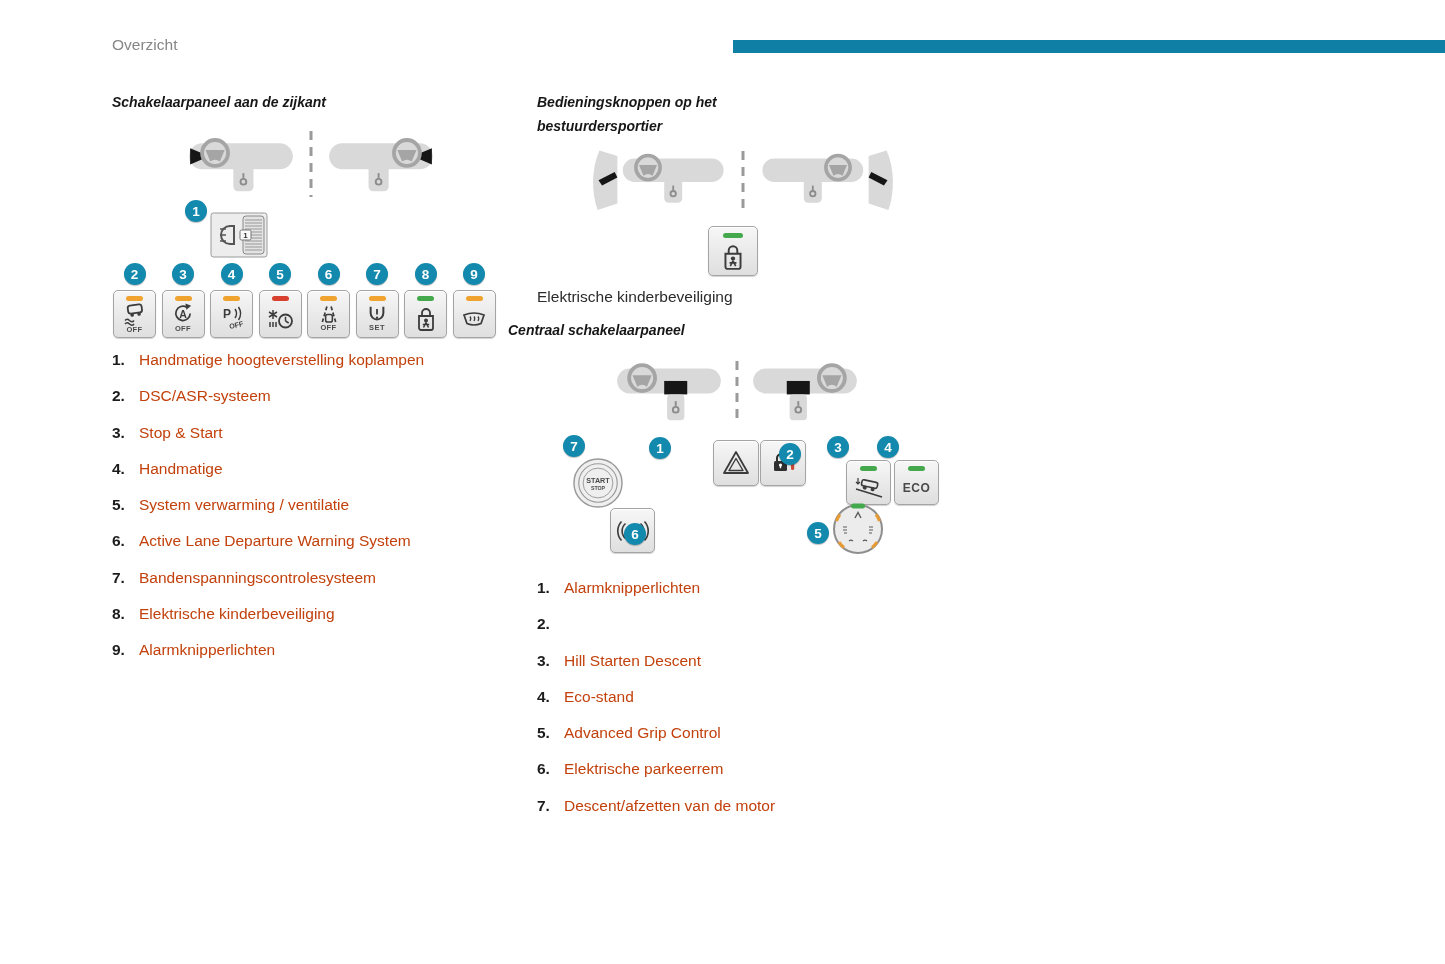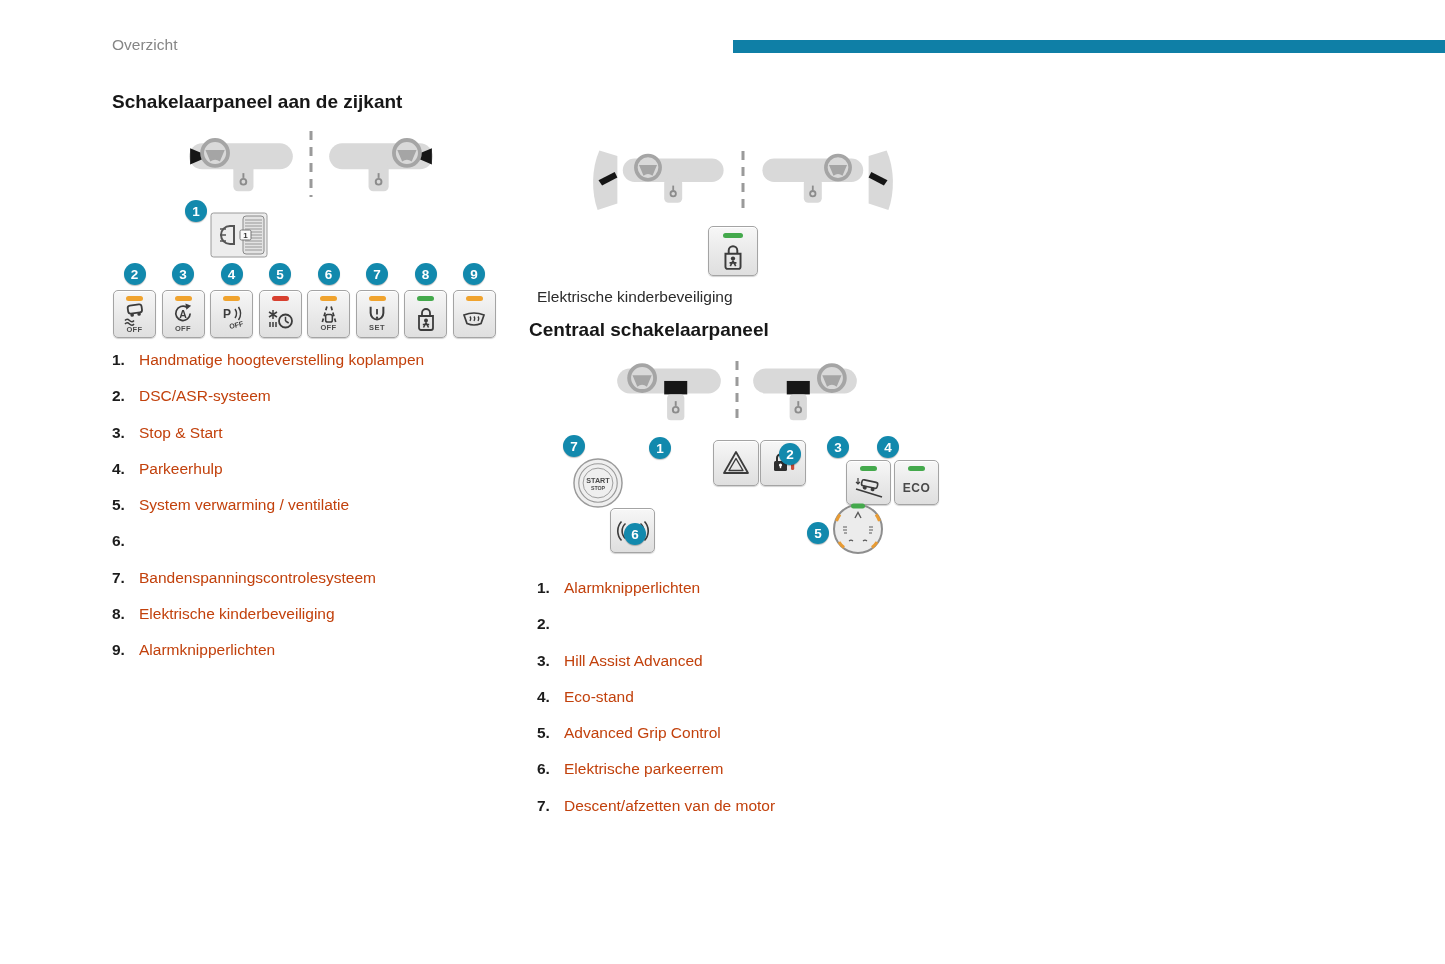--- a/index.html
+++ b/index.html
@@ -1,20 +1,20 @@
 <!DOCTYPE html>
 <html><head>
 <meta charset="utf-8">
 <style>
   html,body{margin:0;padding:0;background:#fff;}
   .page{position:relative;width:1445px;height:860px;background:#ffffff;
         font-family:"Liberation Sans",sans-serif;color:#2b2b2b;overflow:hidden;}
   .hdr-label{position:absolute;left:112px;top:36px;font-size:15.5px;color:#868686;}
   .accent-bar{position:absolute;left:733px;top:40px;width:712px;height:13px;background:#0f7fa6;}
-  .col-heading{position:absolute;font-size:19px;font-weight:bold;color:#171717;line-height:24px;}
+  .col-heading{position:absolute;font-size:14px;font-weight:bold;color:#171717;line-height:24px;font-style:italic;}
   .pagenum{position:absolute;left:50px;top:918px;font-size:15.5px;color:#5a5a5a;}
 
   .diagram{position:absolute;display:flex;align-items:center;}
   .diagram svg{display:block;}
   .divider{display:block;}
 
   .badge{width:22px;height:22px;border-radius:50%;background:#1289ad;color:#fff;
          font-size:13.5px;font-weight:bold;display:flex;align-items:center;justify-content:center;
          box-shadow:0 1px 1px rgba(0,0,0,.25);}
   .abs{position:absolute;}
@@ -247,48 +247,53 @@
         <span class="txt">DSC/ASR-systeem</span>
       </div>
 
       <div class="legend-item">
         <span class="num">3.</span>
         <span class="txt">Stop &amp; Start</span>
       </div>
 
       <div class="legend-item">
         <span class="num">4.</span>
-        <span class="txt">Parkeerhulp</span>
+        <span class="txt">Handmatige</span>
       </div>
 
       <div class="legend-item">
         <span class="num">5.</span>
         <span class="txt">System verwarming / ventilatie</span>
       </div>
 
       <div class="legend-item">
         <span class="num">6.</span>
+        <span class="txt">Active Lane Departure Warning System</span>
       </div>
 
       <div class="legend-item">
         <span class="num">7.</span>
         <span class="txt">Bandenspanningscontrolesysteem</span>
       </div>
 
       <div class="legend-item">
         <span class="num">8.</span>
         <span class="txt">Elektrische kinderbeveiliging</span>
       </div>
 
       <div class="legend-item">
         <span class="num">9.</span>
         <span class="txt">Alarmknipperlichten</span>
       </div>
     </div>
 
+  <div class="col-heading" style="left:537px;top:90px;">
+    <div>Bedieningsknoppen op het</div>
+    <div>bestuurdersportier</div>
+  </div>
 
   <div class="diagram" style="left:582px;top:146px;">
     <svg width="150" height="72" viewBox="0 0 160 80">
         <use href="#ck-door"></use>
       </svg>
     <svg class="divider" width="22" height="66" viewBox="0 0 22 66">
       <line x1="11" y1="2" x2="11" y2="64" stroke="#9a9a9a" stroke-width="3" stroke-dasharray="9 7"></line>
       </svg>
     <svg width="150" height="72" viewBox="0 0 160 80">
       <g transform="translate(160,0) scale(-1,1)">
@@ -304,21 +309,21 @@
         <path d="M5 10 h14 v12 a2 2 0 0 1 -2 2 H7 a2 2 0 0 1 -2 -2 Z" fill="none" stroke="#3c3c3c" stroke-width="1.8"></path>
         <path d="M8 10 V7 a4 4 0 0 1 8 0 v3" fill="none" stroke="#3c3c3c" stroke-width="1.8"></path>
         <circle cx="12" cy="14.5" r="2" fill="#3c3c3c"></circle>
         <path d="M12 16.5 l-2.5 5 M12 16.5 l2.5 5 M8.8 18.5 h6.4" stroke="#3c3c3c" stroke-width="1.5" fill="none"></path>
       </svg>
     </div>
   </div>
 
   <div class="abs" style="left:537px;top:288px;font-size:15.5px;">Elektrische kinderbeveiliging</div>
 
-  <div class="col-heading" style="left:529px;top:318px;text-align:right;">Centraal schakelaarpaneel</div>
+  <div class="col-heading" style="left:508px;top:318px;text-align:right;">Centraal schakelaarpaneel</div>
 
   <div class="diagram" style="left:610px;top:356px;">
     <svg width="118" height="72" viewBox="0 0 120 75">
         <use href="#ck-console"></use>
       </svg>
     <svg class="divider" width="18" height="66" viewBox="0 0 18 66">
       <line x1="9" y1="2" x2="9" y2="64" stroke="#9a9a9a" stroke-width="3" stroke-dasharray="9 7"></line>
       </svg>
     <svg width="118" height="72" viewBox="0 0 120 75">
       <g transform="translate(120,0) scale(-1,1)">
@@ -411,21 +416,21 @@
         <span class="num">1.</span>
         <span class="txt">Alarmknipperlichten</span>
       </div>
 
       <div class="legend-item">
         <span class="num">2.</span>
       </div>
 
       <div class="legend-item">
         <span class="num">3.</span>
-        <span class="txt">Hill Assist Advanced</span>
+        <span class="txt">Hill Starten Descent</span>
       </div>
 
       <div class="legend-item">
         <span class="num">4.</span>
         <span class="txt">Eco-stand</span>
       </div>
 
       <div class="legend-item">
         <span class="num">5.</span>
         <span class="txt">Advanced Grip Control</span>

